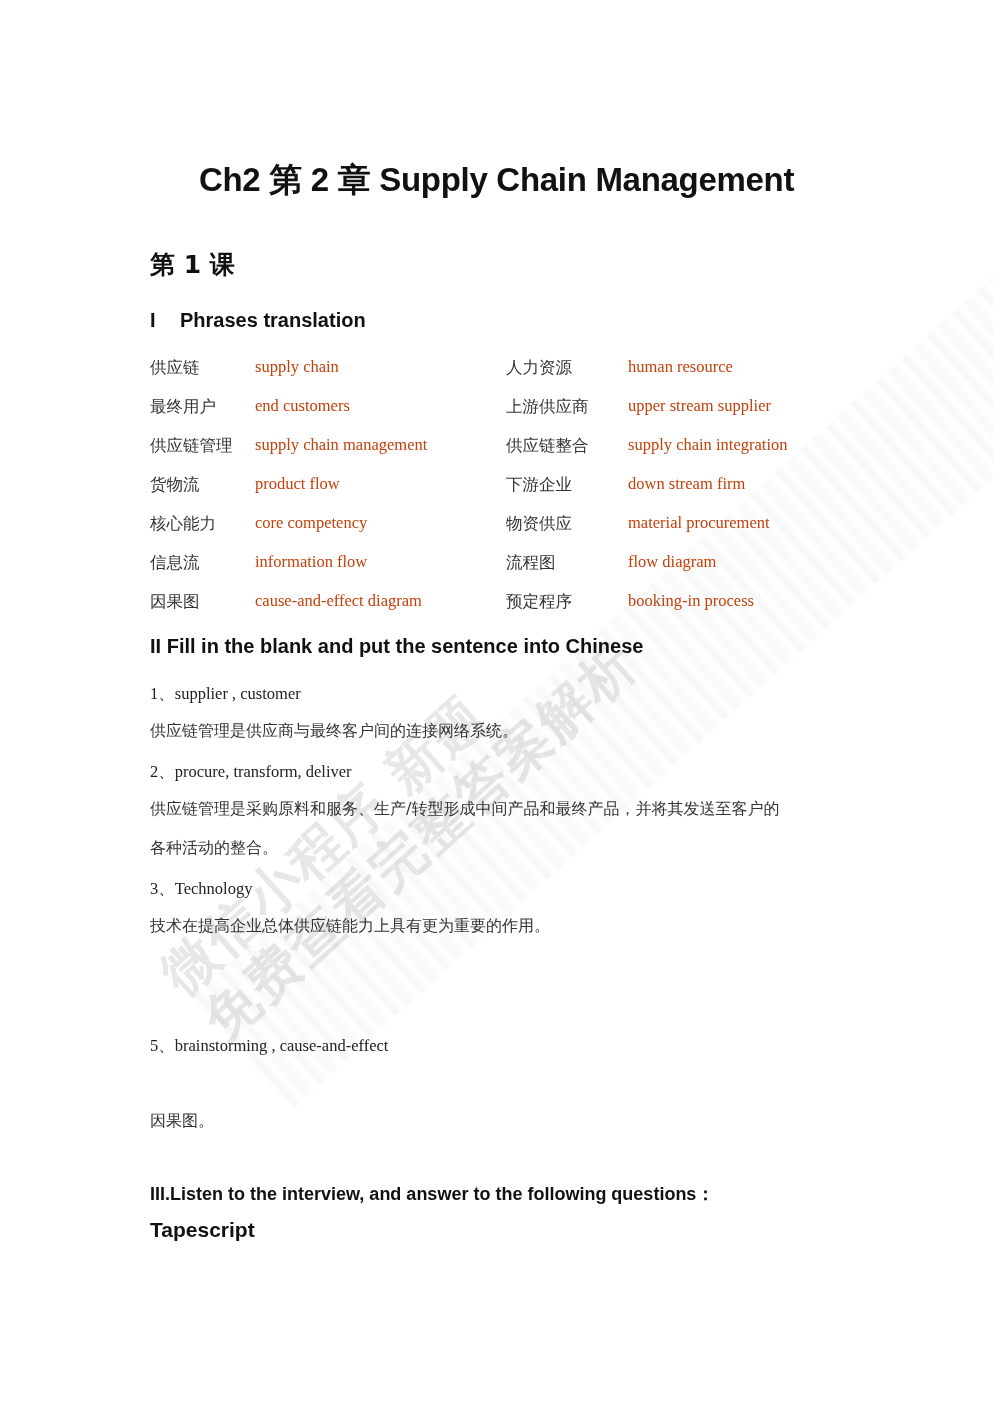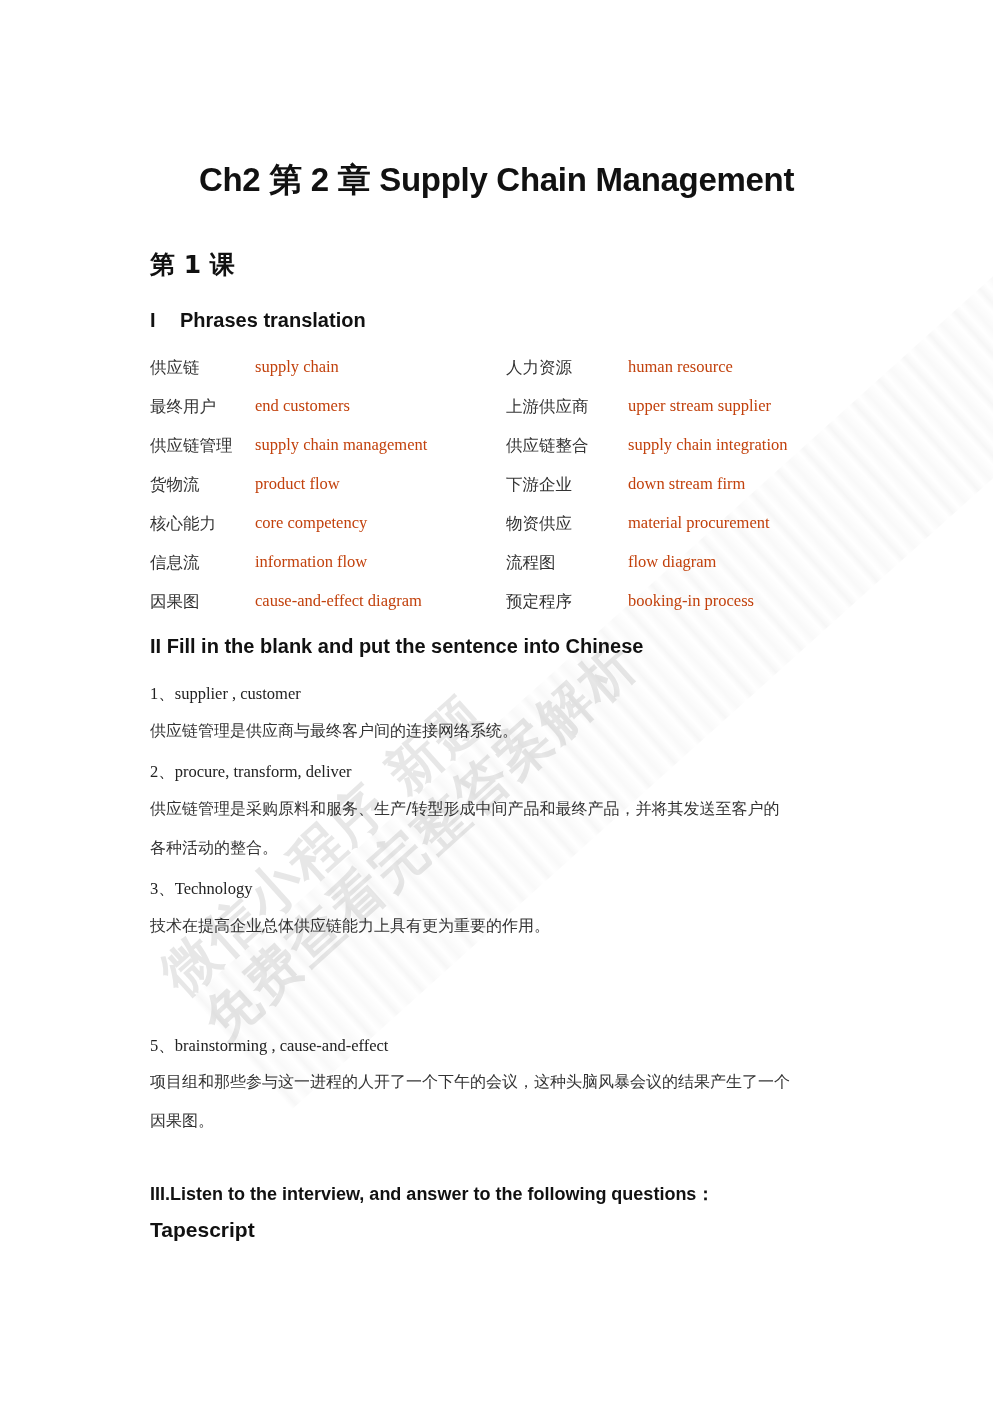--- a/index.html
+++ b/index.html
@@ -219,20 +219,19 @@
 
     <div class="fill-line fill-en" style="top:761px;">2、procure,     transform,    deliver</div>
     <div class="fill-line fill-zh" style="top:799px;">供应链管理是采购原料和服务、生产/转型形成中间产品和最终产品，并将其发送至客户的</div>
     <div class="fill-line fill-zh" style="top:838px;">各种活动的整合。</div>
 
     <div class="fill-line fill-en" style="top:878px;">3、Technology</div>
     <div class="fill-line fill-zh" style="top:916px;">技术在提高企业总体供应链能力上具有更为重要的作用。</div>
 
 
     <div class="fill-line fill-en" style="top:1035px;">5、brainstorming ,   cause-and-effect</div>
-    <div class="fill-line fill-zh" style="top:1072px;">项目组和那些参与这一进程的人开了一个下午的会议，这种头脑风暴会议的结果产生了一个</div>
     <div class="fill-line fill-zh" style="top:1111px;">因果图。</div>
 
     <div class="section-head sec3">III.Listen to the interview, and answer to the following questions：</div>
     <div class="tape">Tapescript</div>
 
   </div>
 </div>
 
 </body></html>

